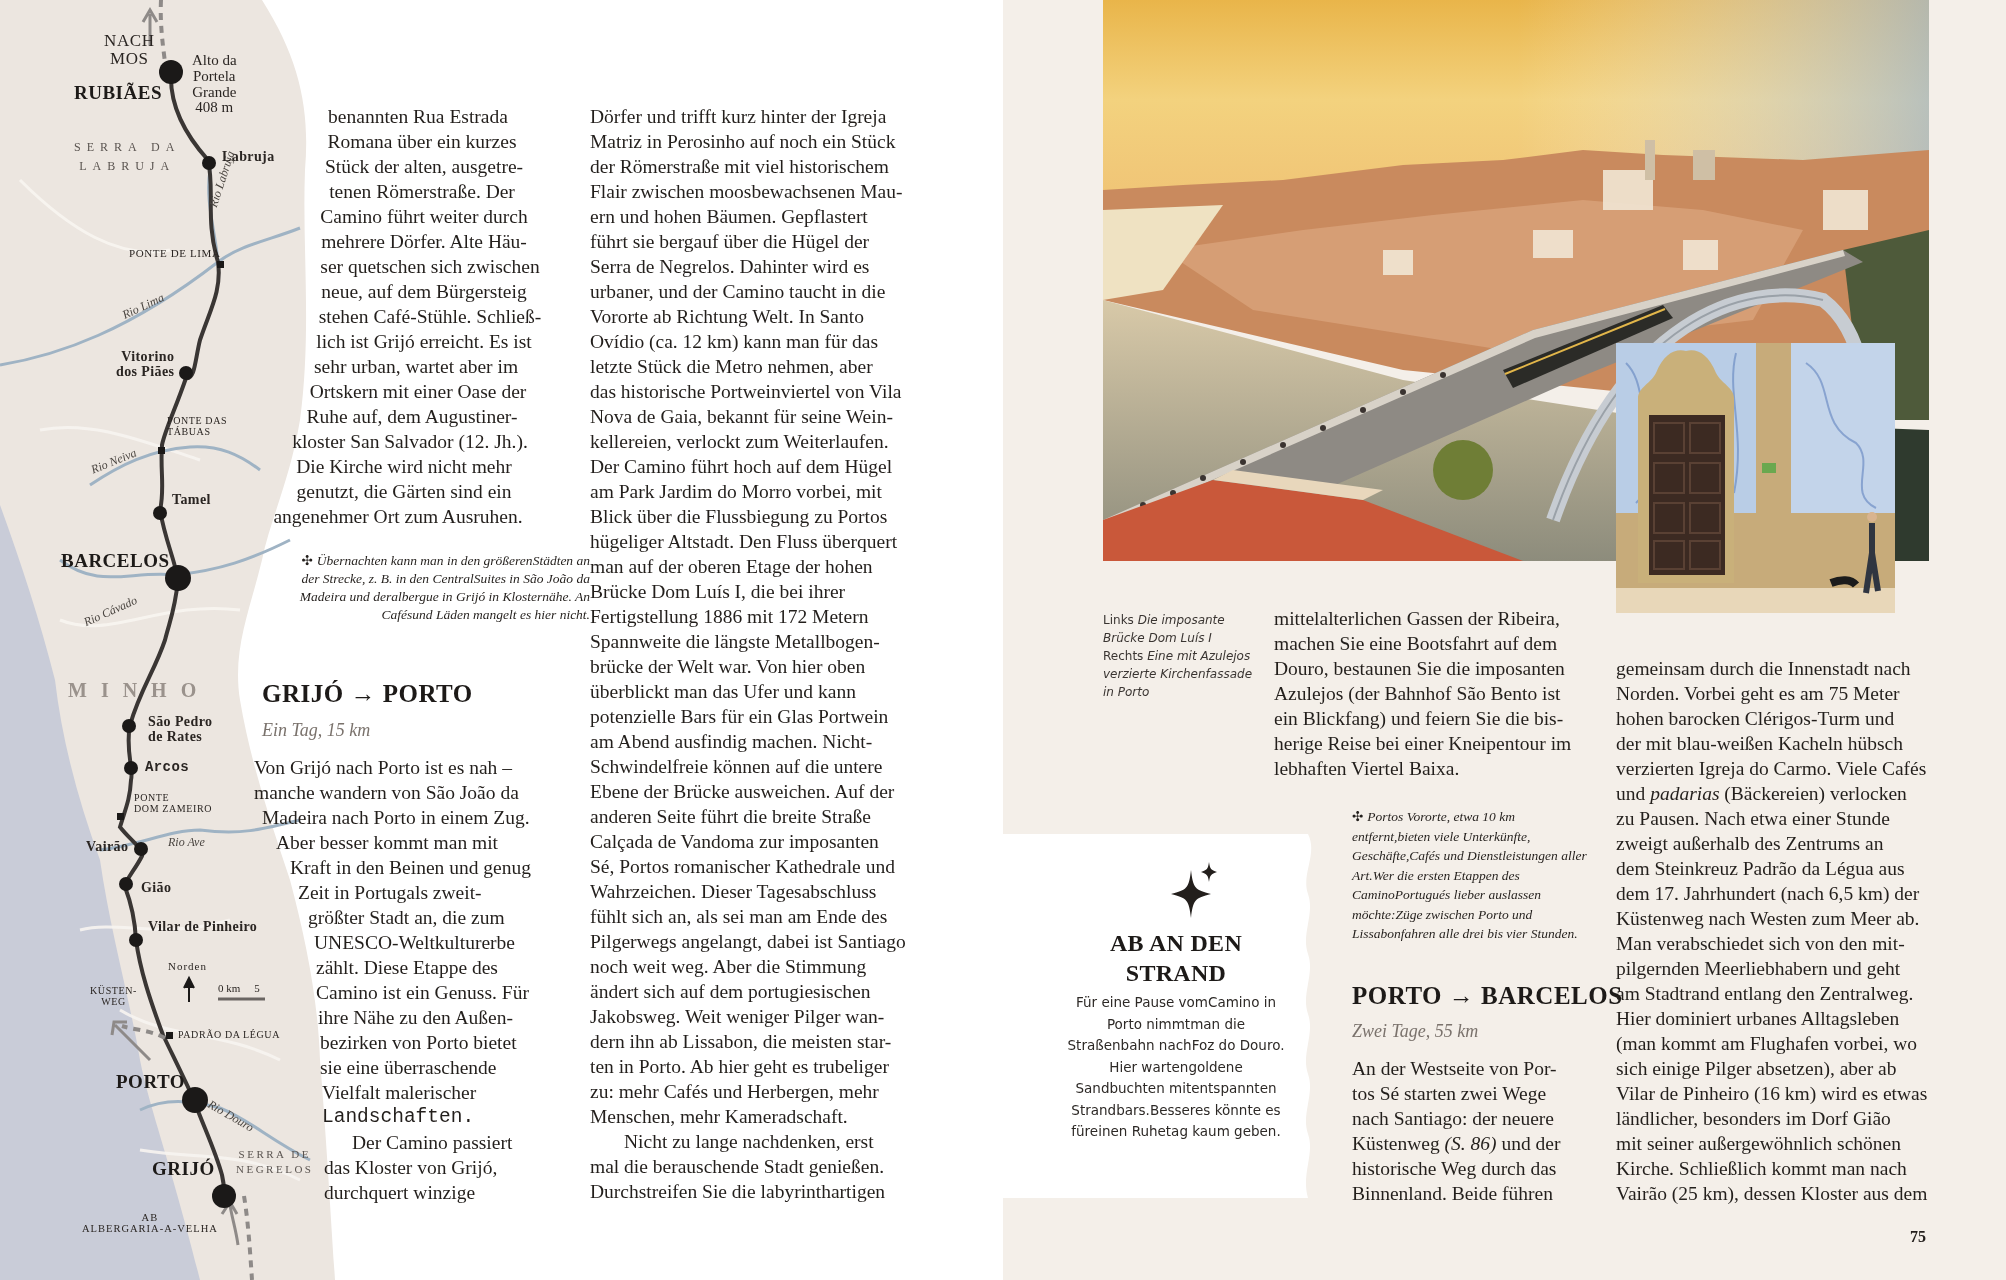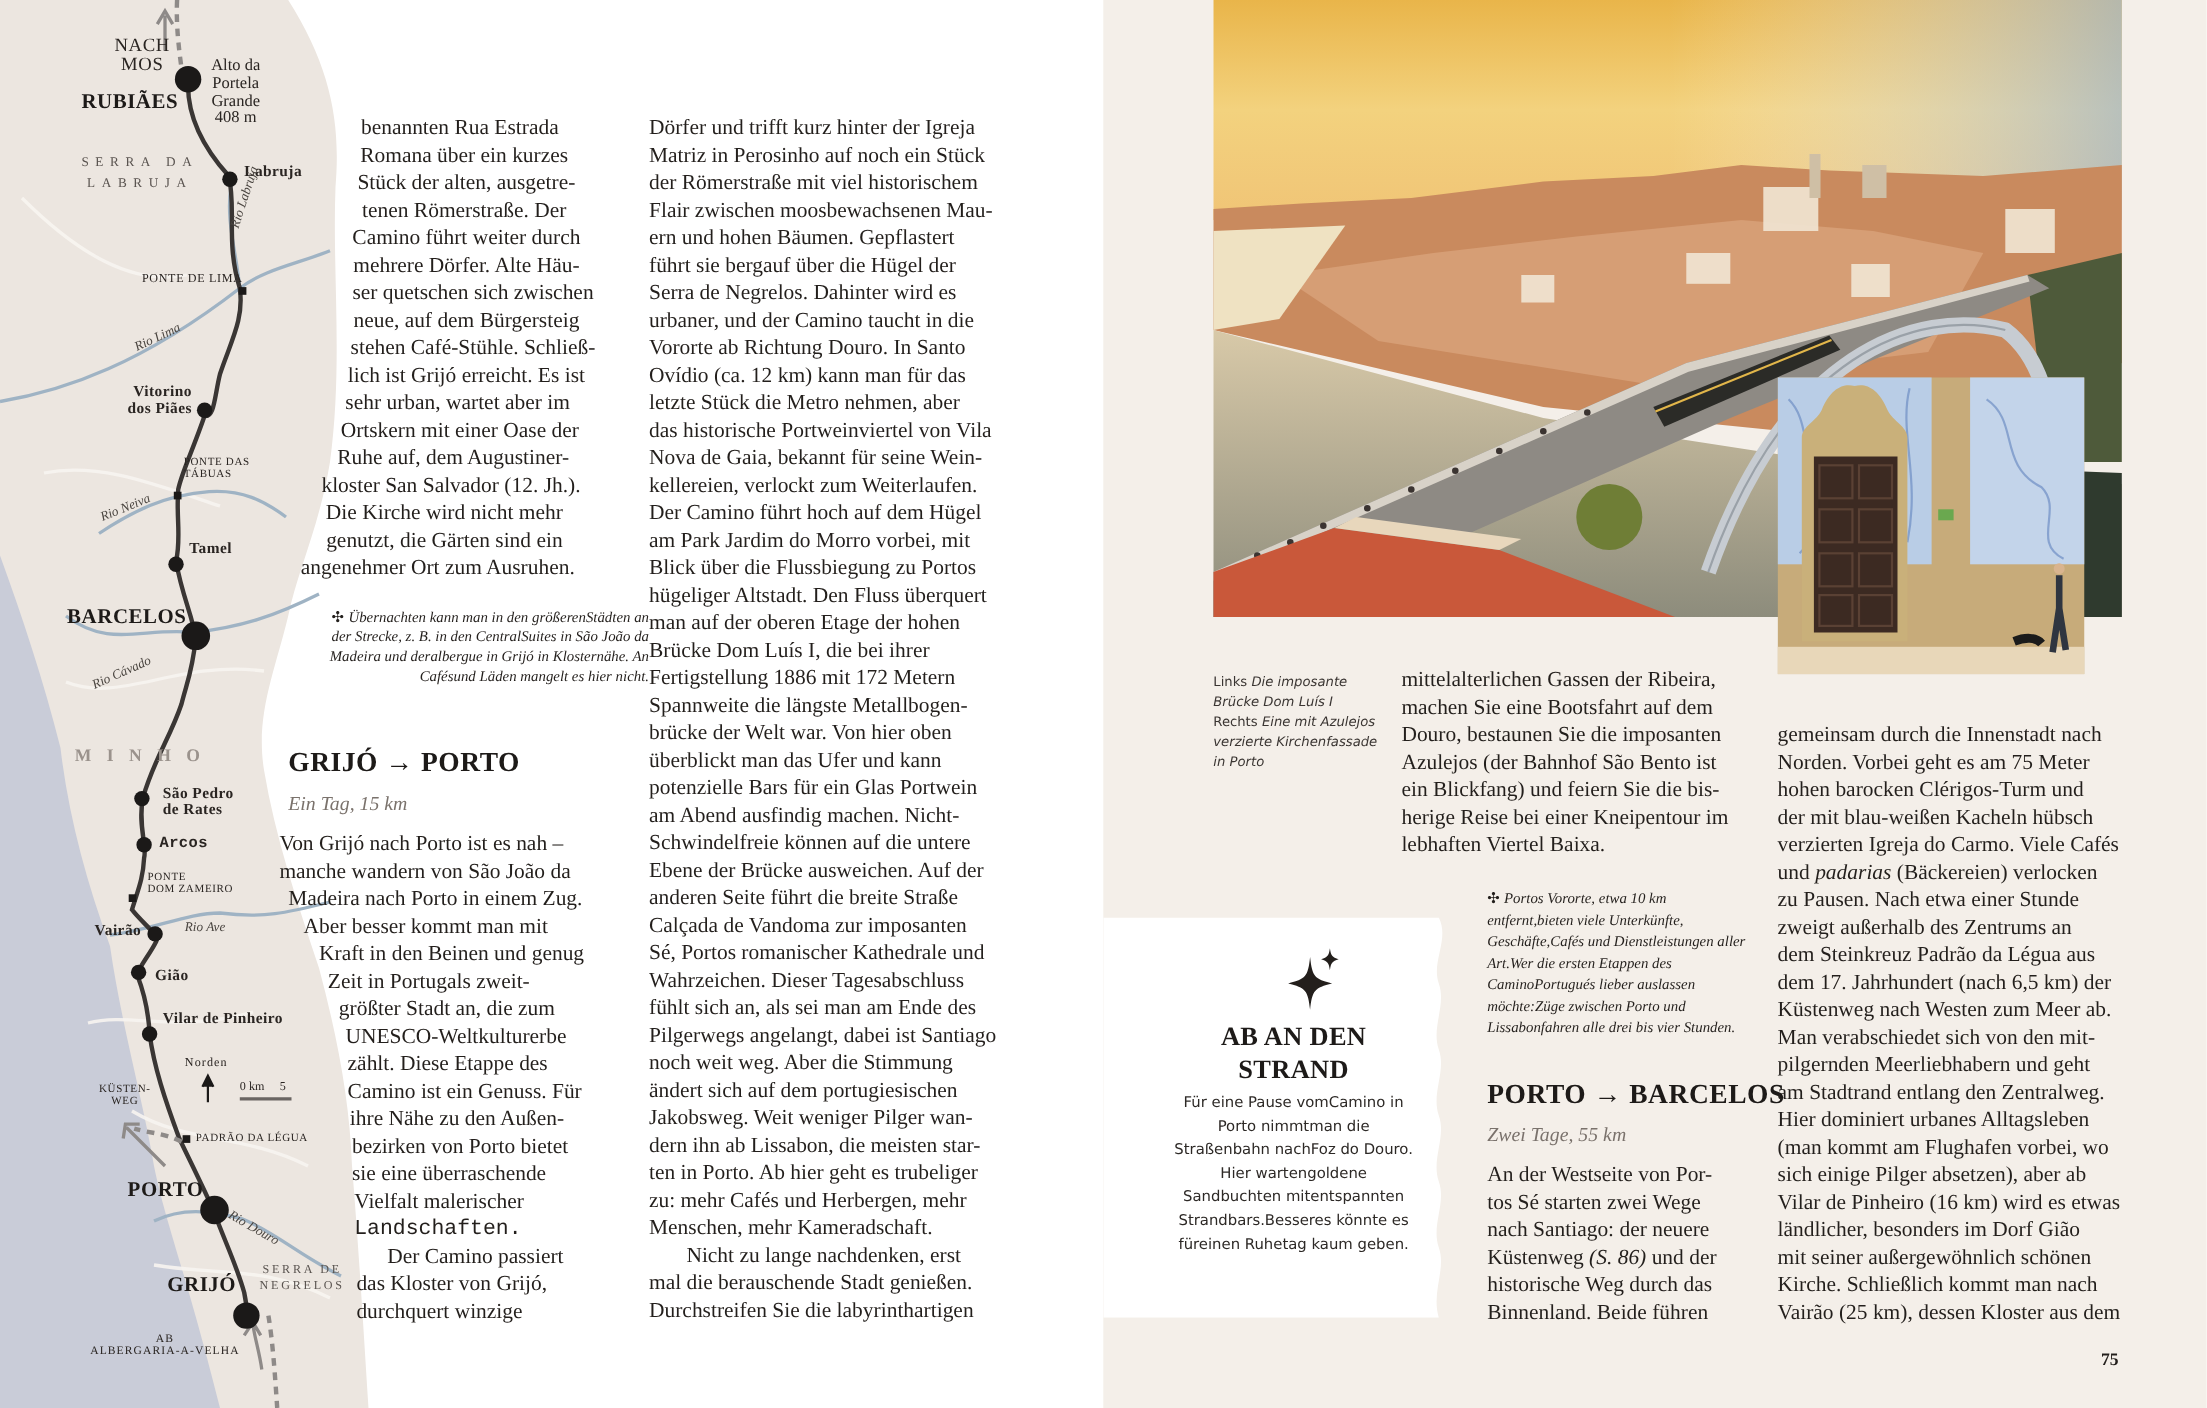--- a/index.html
+++ b/index.html
@@ -12,21 +12,21 @@
   .abs { position: absolute; }
 
   
   #left-page { left: 0; top: 0; width: 1003px; height: 1280px; background: #ffffff; }
   #map { left: 0; top: 0; width: 340px; height: 1280px; }
   .map-label { position: absolute; font-family: "Liberation Serif", "DejaVu Serif", serif; color: #2a2522; white-space: nowrap; line-height: 1.05; }
   .map-label.city { font-weight: bold; font-size: 19px; letter-spacing: 0.5px; color: #1d1a18; }
   .map-label.town { font-weight: bold; font-size: 14px; letter-spacing: 0.4px; }
   .map-label.small { font-size: 11px; letter-spacing: 0.6px; text-transform: uppercase; }
   .map-label.region { font-size: 12px; letter-spacing: 6px; color: #5a5450; }
-  .map-label.region-big { font-size: 16px; letter-spacing: 14px; color: #9a928c; font-weight: bold; }
+  .map-label.region-big { font-size: 20px; letter-spacing: 14px; color: #9a928c; font-weight: bold; }
   .map-label.river { font-style: italic; font-size: 12px; color: #4a4540; }
   .map-label.note { font-size: 17px; text-align: center; }
 
   .col { position: absolute; font-size: 19.5px; line-height: 25px; color: #231f1c; }
   .col .line { display: block; white-space: nowrap; }
   .tip { font-style: italic; font-size: 13.5px; line-height: 18px; color: #231f1c; }
   .tip .mark { font-style: normal; margin-right: 4px; }
   .stage-title { font-weight: bold; font-size: 25px; letter-spacing: 0.5px; color: #1d1a18; white-space: nowrap; }
   .stage-sub { font-style: italic; font-size: 18px; color: #7a726c; white-space: nowrap; }
   .indent { padding-left: 34px; }
@@ -182,21 +182,21 @@
 
 <div class="col" style="left:590px;top:104px;width:320px;" id="col2">
     <span class="line">Dörfer und trifft kurz hinter der Igreja</span>
     <span class="line">Matriz in Perosinho auf noch ein Stück</span>
     <span class="line">der Römerstraße mit viel historischem</span>
     <span class="line">Flair zwischen moosbewachsenen Mau-</span>
     <span class="line">ern und hohen Bäumen. Gepflastert</span>
     <span class="line">führt sie bergauf über die Hügel der</span>
     <span class="line">Serra de Negrelos. Dahinter wird es</span>
     <span class="line">urbaner, und der Camino taucht in die</span>
-    <span class="line">Vororte ab Richtung Douro. In Santo</span>
+    <span class="line">Vororte ab Richtung Welt. In Santo</span>
     <span class="line">Ovídio (ca. 12 km) kann man für das</span>
     <span class="line">letzte Stück die Metro nehmen, aber</span>
     <span class="line">das historische Portweinviertel von Vila</span>
     <span class="line">Nova de Gaia, bekannt für seine Wein-</span>
     <span class="line">kellereien, verlockt zum Weiterlaufen.</span>
     <span class="line">Der Camino führt hoch auf dem Hügel</span>
     <span class="line">am Park Jardim do Morro vorbei, mit</span>
     <span class="line">Blick über die Flussbiegung zu Portos</span>
     <span class="line">hügeliger Altstadt. Den Fluss überquert</span>
     <span class="line">man auf der oberen Etage der hohen</span>

